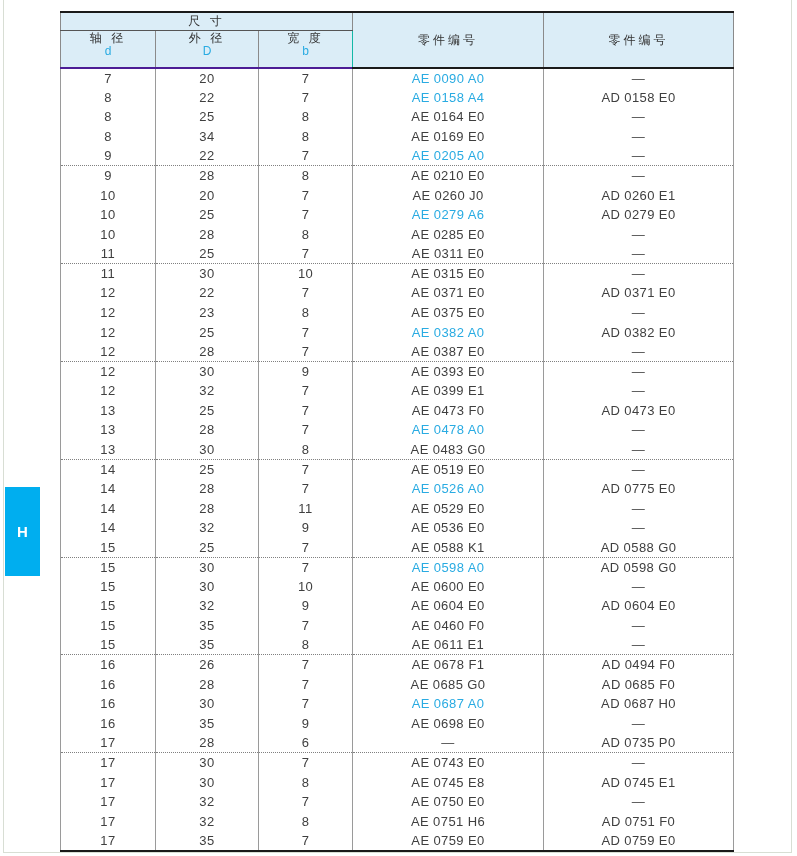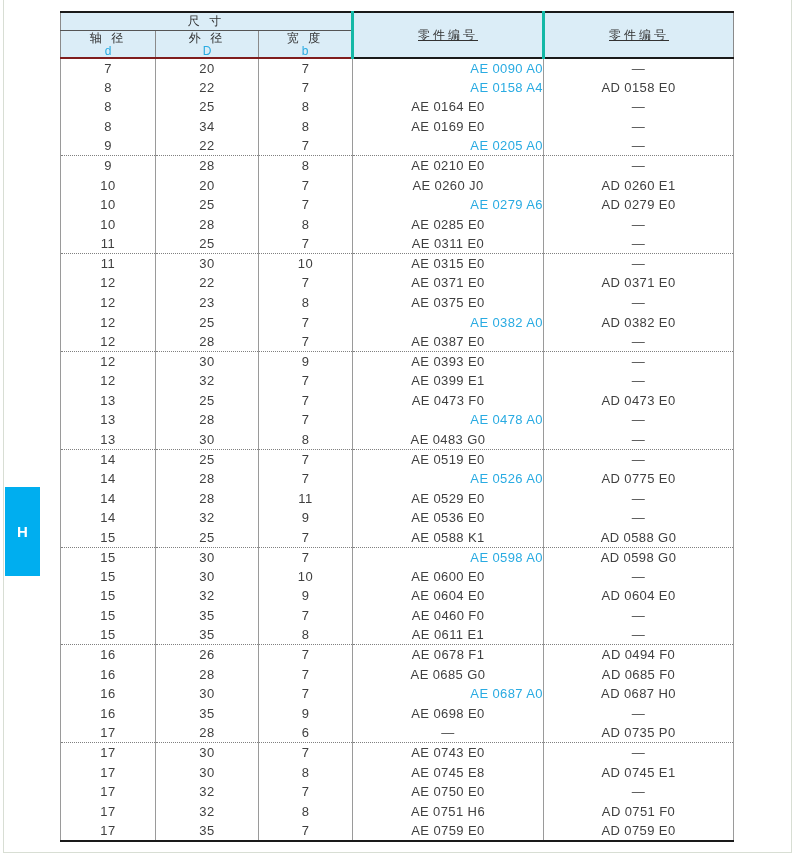--- a/index.html
+++ b/index.html
@@ -25,35 +25,35 @@
   col.c1 { width:95px; } col.c2 { width:103px; } col.c3 { width:94px; }
   col.c4 { width:191px; } col.c5 { width:190px; }
 
   thead th {
     background:#dbedf7; font-weight:normal; color:#333333;
     border-left:1px solid #8a8a8a; border-right:1px solid #8a8a8a;
     font-size:12px;
   }
   thead tr.r1 th.dim { border-top:2px solid #1a1a1a; border-bottom:1px solid #555555; height:18px; letter-spacing:3px; }
   thead tr.r1 th.part { border-top:2px solid #1a1a1a; border-bottom:2px solid #1a1a1a; }
-  thead tr.r2 th { border-bottom:2px solid #7f1d1d; height:27px; padding:1px 0 0; }
-  thead th.part { border-left:3px solid #14b8a6;text-decoration:underline; }
+  thead tr.r2 th { border-bottom:2px solid #4c1d95; height:27px; padding:1px 0 10px; }
+  thead th.part { border-left:1px solid #14b8a6; }
   thead .cn { display:block; letter-spacing:3px; line-height:13px; }
   thead .sub { display:block; color:#29ABE2; font-size:12px; line-height:12px; }
 
   tbody td {
     height:19.57px; text-align:center; vertical-align:middle;
     border-left:1px solid #9a9a9a; border-right:1px solid #9a9a9a;
     padding:0; line-height:1; letter-spacing:0.4px;
   }
   tbody td.part-ae, tbody td.part-ad { border-left:1px solid #555555; }
   table.parts { border-left:1px solid #777777; border-right:1px solid #777777; }
   tbody tr.group-end td { border-bottom:1px dotted #808080; }
   tbody tr:last-child td { border-bottom:2px solid #1a1a1a; }
-  td.hl { color:#29ABE2;text-align:right; }
+  td.hl { color:#29ABE2; }
   td.dash { color:#4a4a4a; }
 </style>
 </head>
 <body>
 
 <div class="screen">
   <div class="page-frame"></div>
 
   <div class="side-tab">
     <span>H</span>

